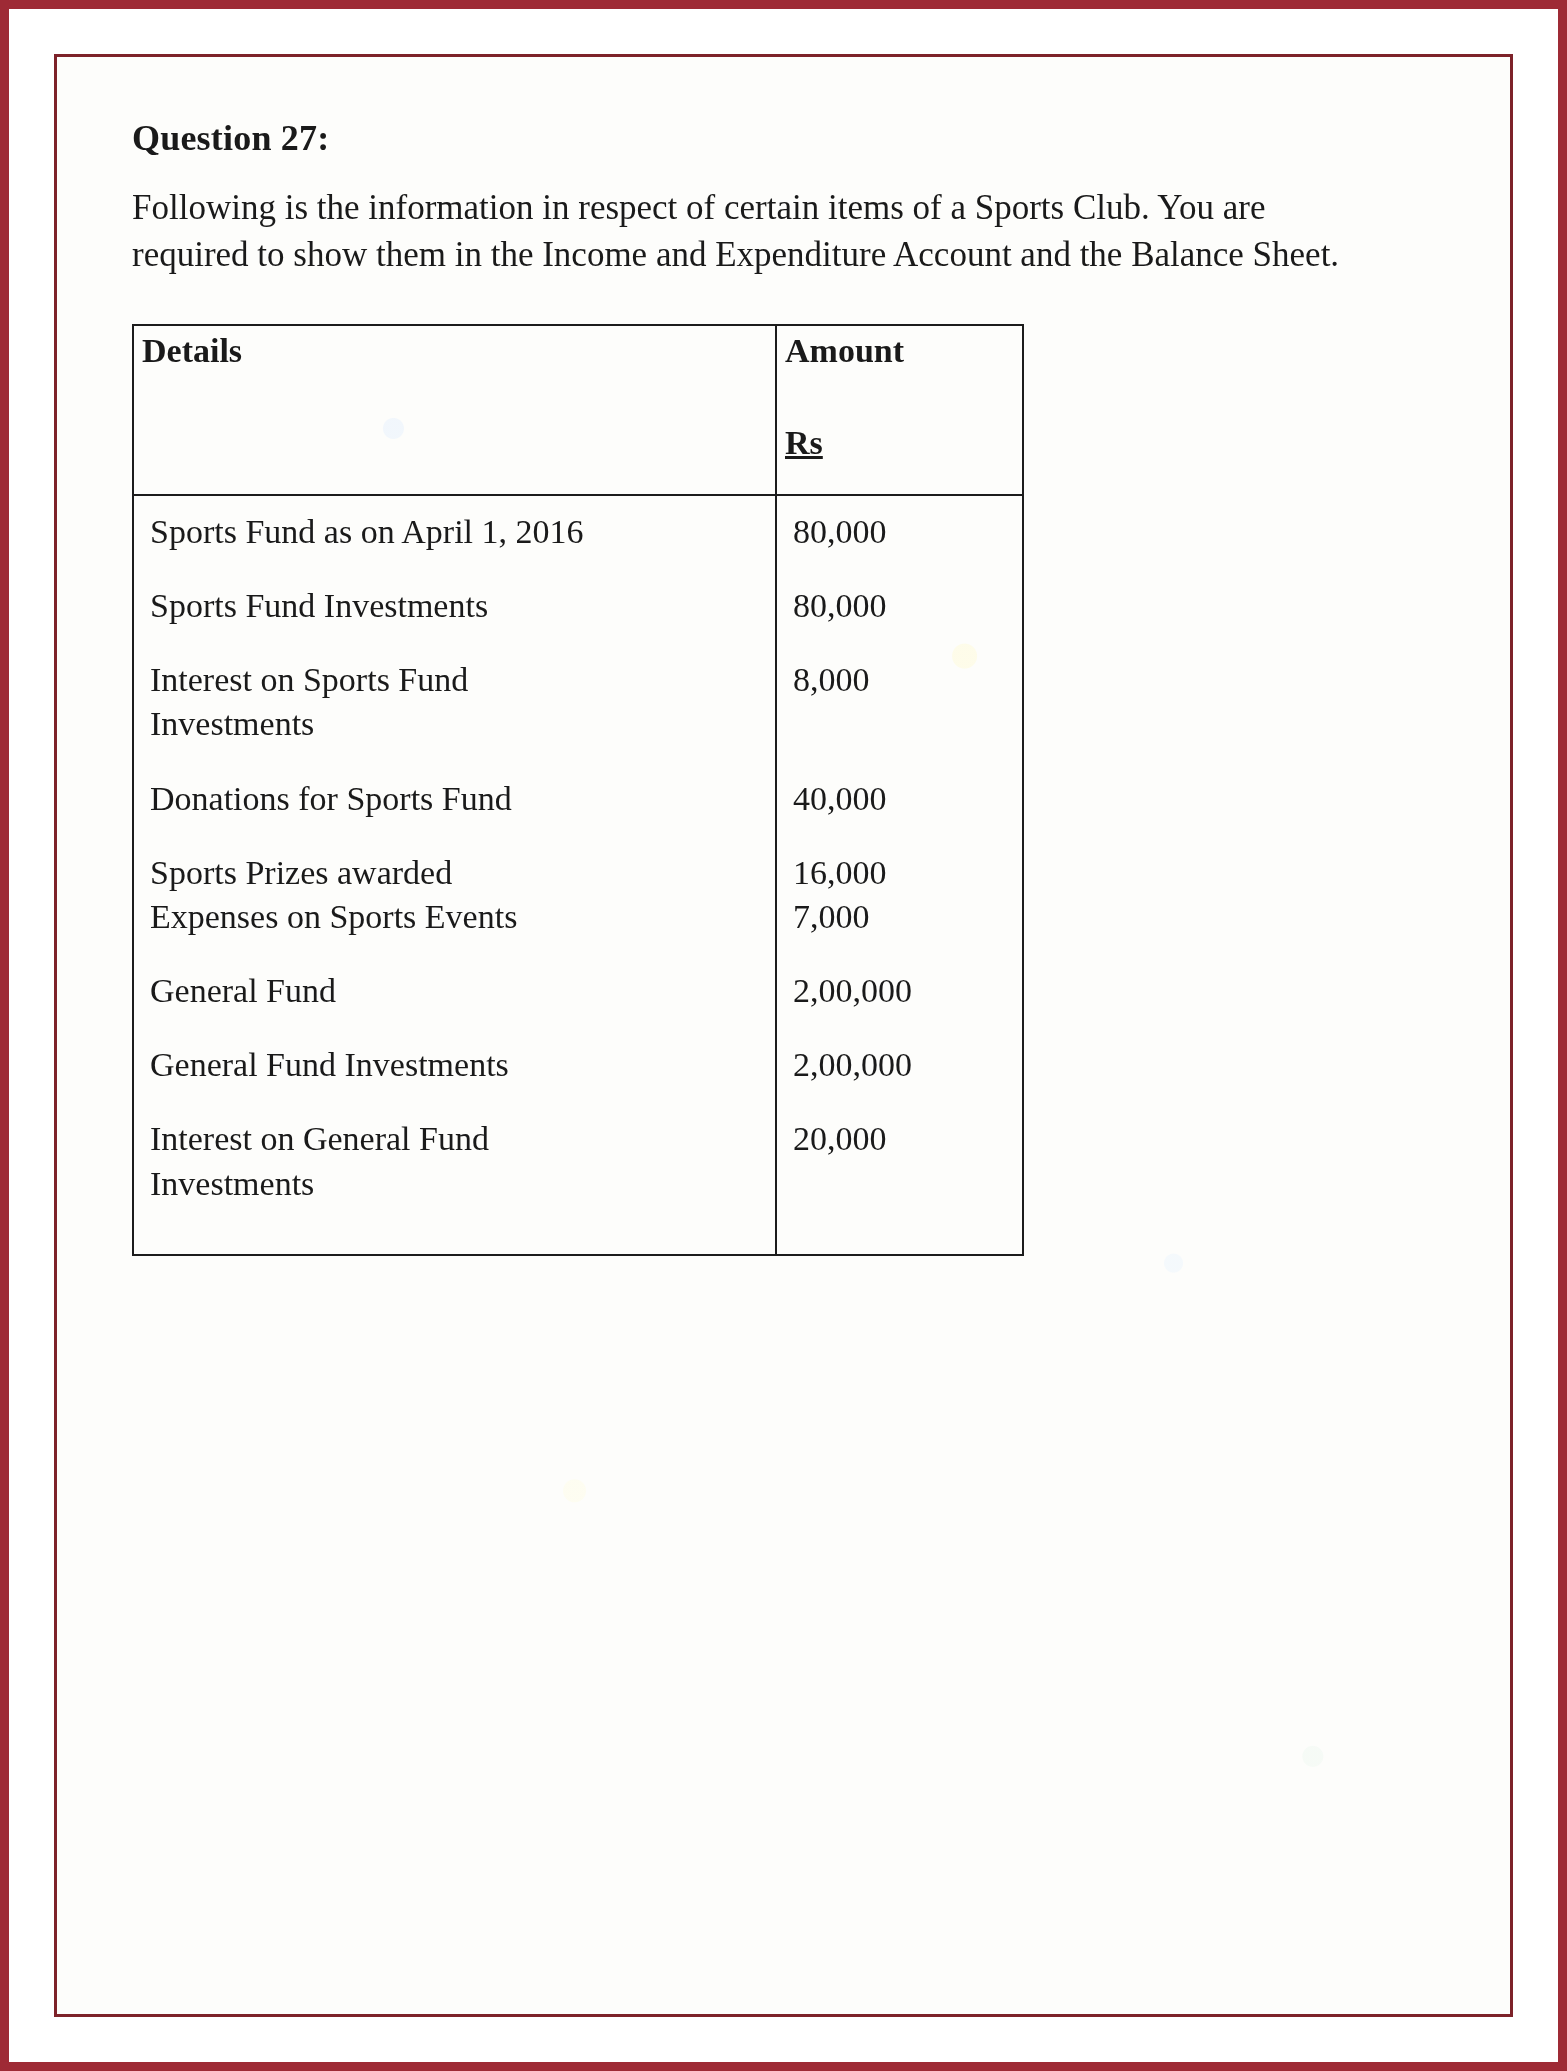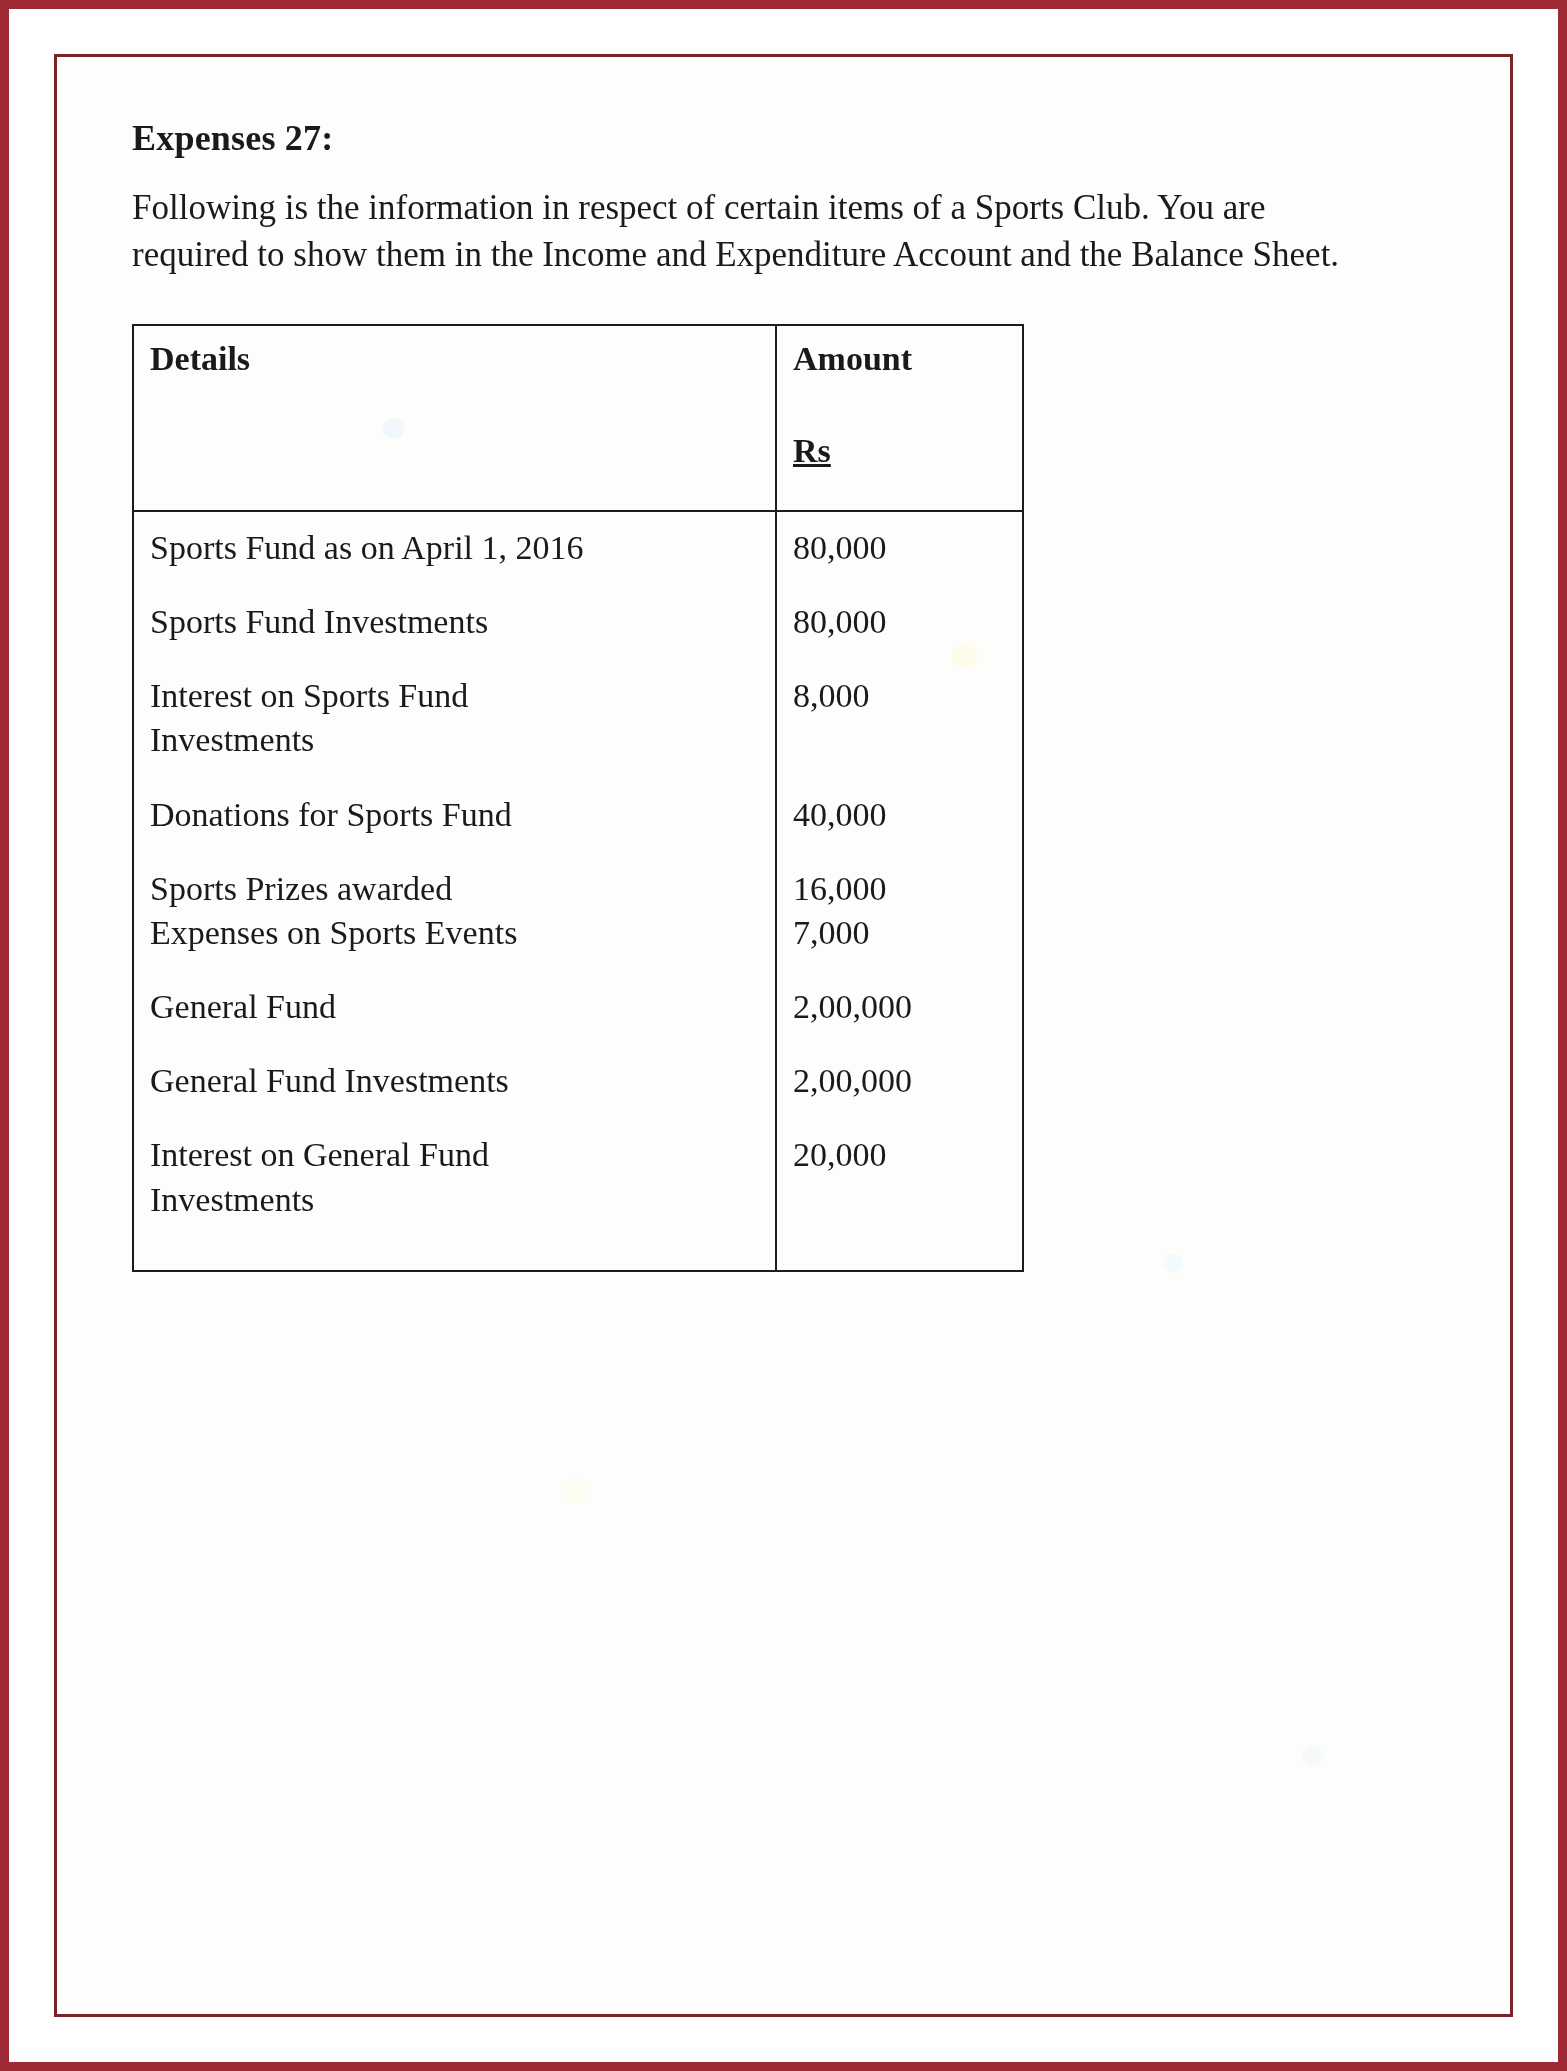--- a/index.html
+++ b/index.html
@@ -94,21 +94,21 @@
     width: 890px;
     margin: 0;
   }
   .tbl col.c-details { width: 643px; }
   .tbl col.c-amount  { width: 247px; }
 
   .tbl td, .tbl th {
     border: 2px solid #1c1c1c;
     vertical-align: top;
     text-align: left;
-    padding: 16px;
+    padding: 8px;
   }
 
   .hd-cell {
     height: 152px;
     padding: 12px 0 0 16px;
     font-size: 34px;
     font-weight: bold;
     line-height: 1.0;
   }
   .hd-sub {
@@ -145,21 +145,21 @@
 <div class="page-frame">
   <div class="page-frame-inner">
     <div class="page-rule">
       <div class="paper-tint"></div>
     </div>
   </div>
 </div>
 
 <div class="content">
 
-  <h1 class="q-heading">Expenses 27:</h1>
+  <h1 class="q-heading">Question 27:</h1>
 
   <p class="intro">Following is the information in respect of certain items of a Sports Club. You are required to show them in the Income and Expenditure Account and the Balance Sheet.</p>
 
   <table class="tbl">
     <colgroup>
       <col class="c-details">
       <col class="c-amount">
     </colgroup>
     <thead>
       <tr>

